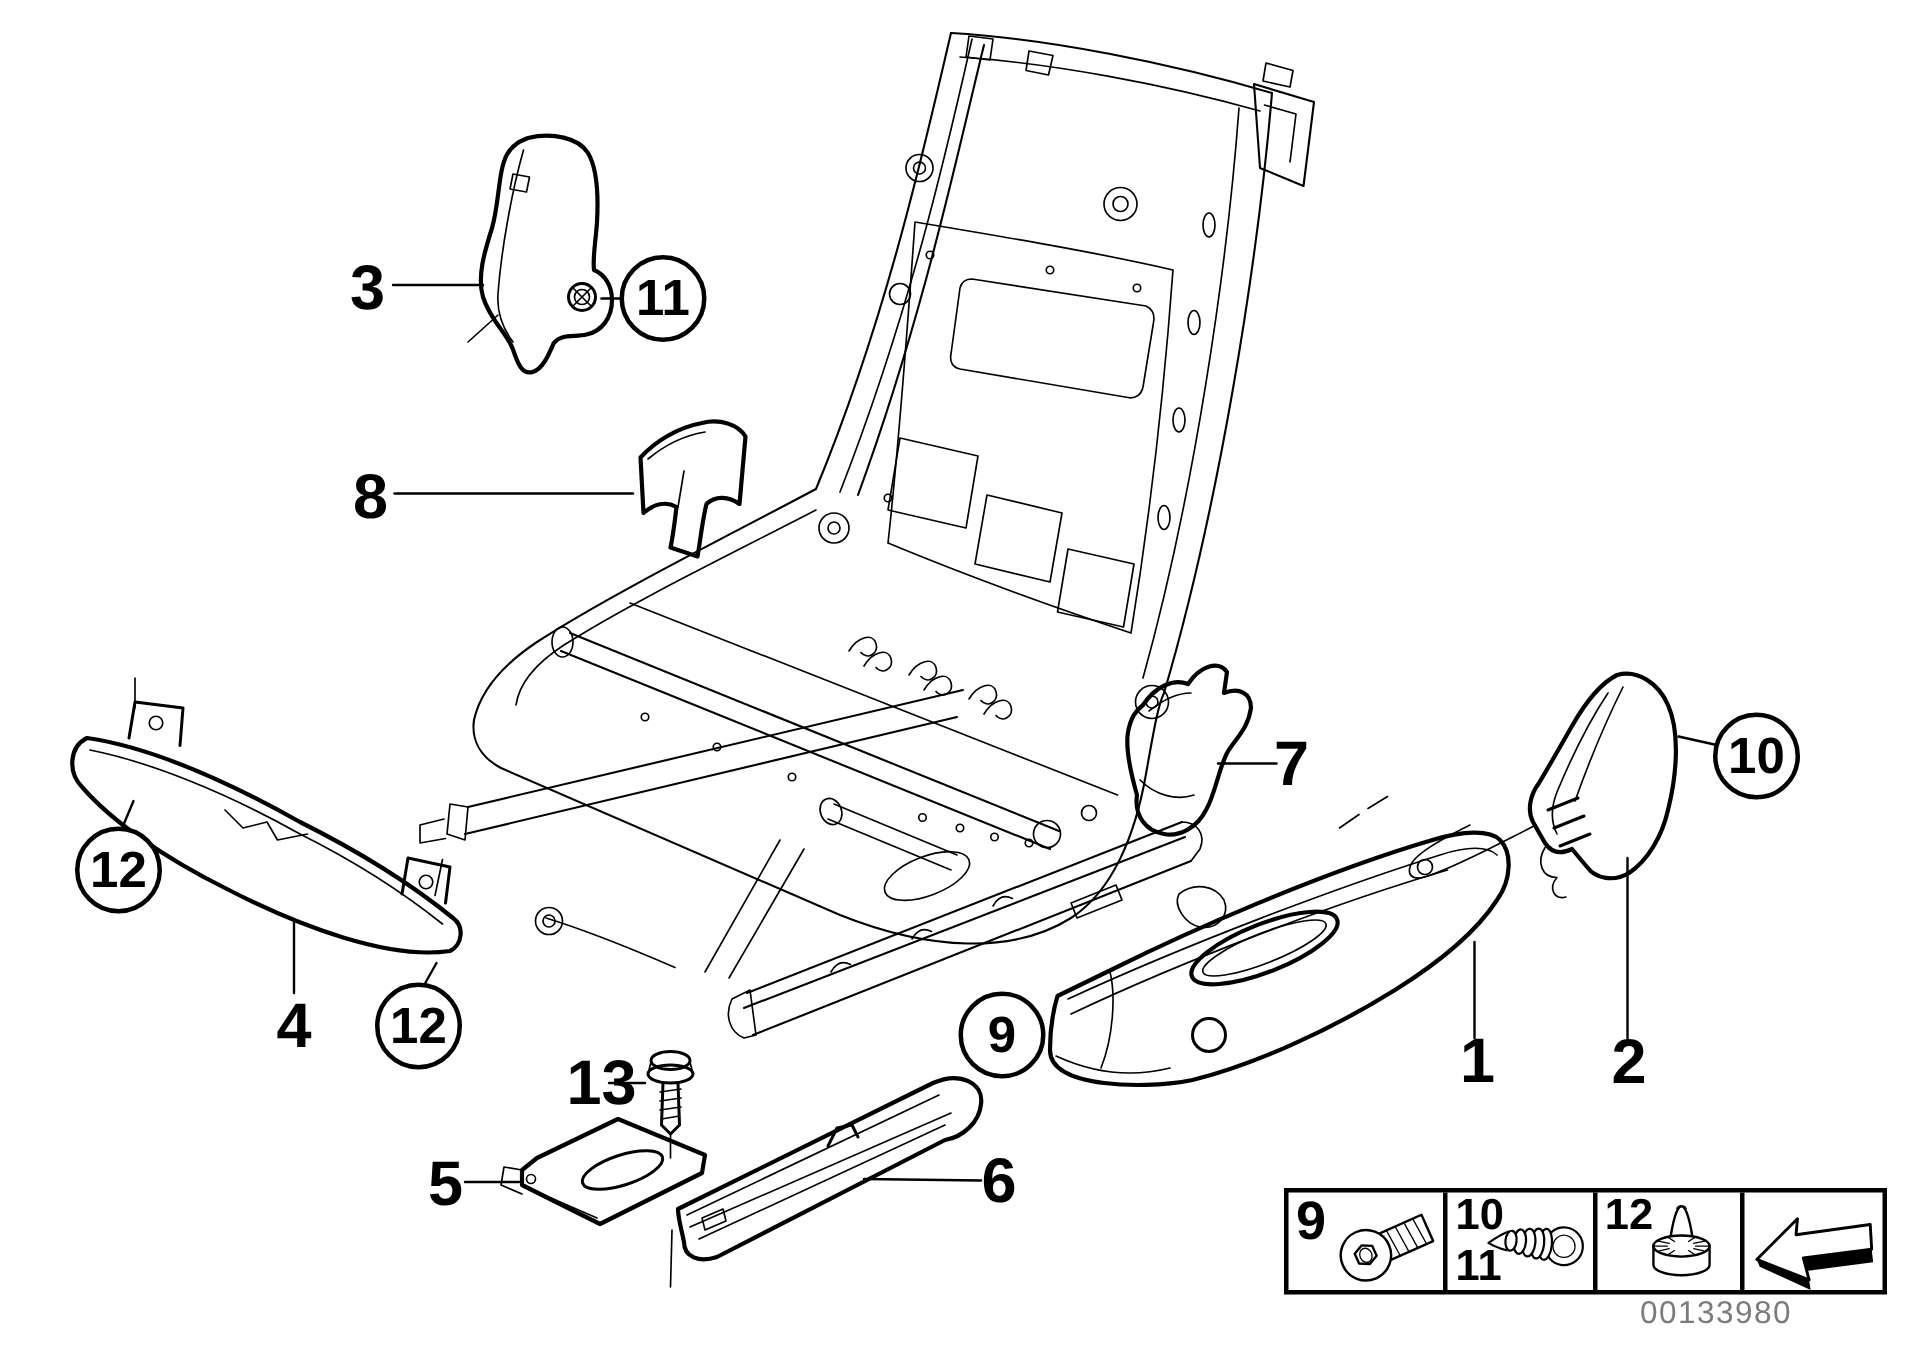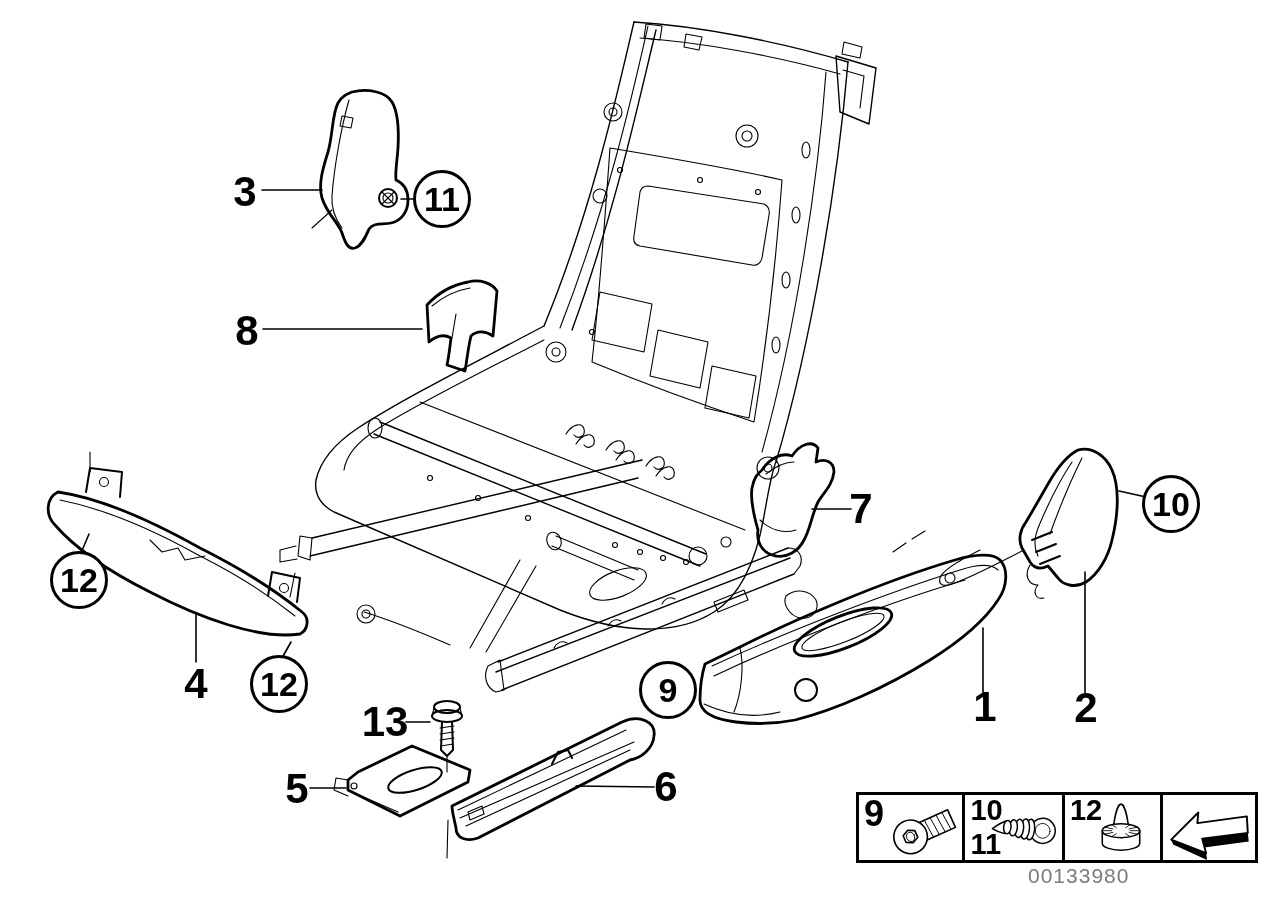--- a/index.html
+++ b/index.html
@@ -22,21 +22,21 @@
   
   .legend{position:absolute;left:856px;top:792px;width:402px;height:71px;
       border:3px solid #000;box-sizing:border-box;display:flex;background:#fff;}
   .lcell{position:relative;height:100%;box-sizing:border-box;}
   .lcell + .lcell{border-left:3px solid #000;}
   .lcell .lab{position:absolute;left:5px;top:1px;font-weight:bold;color:#000;line-height:1;}
   .lcell .lab.big{font-size:36px;}
   .lcell .lab.mid{font-size:29px;}
   .lcell .lab.low{top:auto;bottom:1px;}
   .lcell svg{position:absolute;right:0;bottom:0;}
-  .pn{position:absolute;left:1028px;top:864px;width:232px;text-align:left;
+  .pn{position:absolute;left:1028px;top:864px;width:232px;text-align:center;
       font-size:21px;letter-spacing:1px;color:#7b7b7b;}
 </style>
 </head>
 <body>
 
 <div class="canvas">
 
 <svg class="art" width="1288" height="910" viewBox="0 0 1288 910">
 
   <g>
@@ -219,21 +219,21 @@
     <path class="lead" d="M 851,509 L 812,509"></path>
     <path class="lead" d="M 983,628 L 983,692"></path>
     <path class="lead" d="M 1085,572 L 1085,693"></path>
     <path class="lead" d="M 1146,497 L 1119,491"></path>
   </g>
 </svg>
 
   <div class="co" style="left:245px;top:192px">3</div>
   <div class="co" style="left:247px;top:331px">8</div>
   <div class="co" style="left:196px;top:684px">4</div>
-  <div class="co" style="left:385px;top:722px">13</div>
+  <div class="co" style="left:401px;top:722px">13</div>
   <div class="co" style="left:297px;top:789px">5</div>
   <div class="co" style="left:666px;top:787px">6</div>
   <div class="co" style="left:861px;top:509px">7</div>
   <div class="co" style="left:985px;top:707px">1</div>
   <div class="co" style="left:1086px;top:708px">2</div>
   <div class="co circ" style="left:442px;top:199px">11</div>
   <div class="co circ" style="left:79px;top:580px">12</div>
   <div class="co circ" style="left:279px;top:684px">12</div>
   <div class="co circ" style="left:668px;top:690px">9</div>
   <div class="co circ" style="left:1171px;top:504px">10</div>

